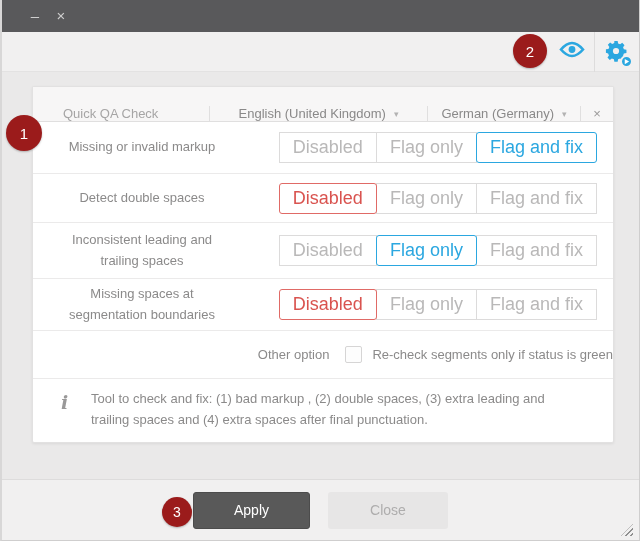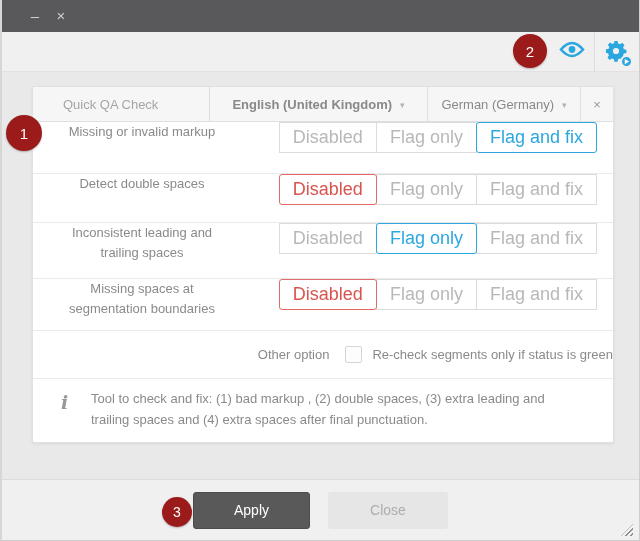--- a/index.html
+++ b/index.html
@@ -23,31 +23,31 @@
   .playbadge { position:absolute; right:-4px; bottom:-4px; width:13px; height:13px; border-radius:50%;
                background:#2ba7e0; border:2px solid #f1f0f0; display:flex; align-items:center; justify-content:center; }
   .playbadge svg { display:block; }
 
   
   .main { position:absolute; left:0; top:72px; width:100%; height:408px; background:#eae9e9; }
   .panel { position:absolute; left:30px; top:14px; width:582px; background:#ffffff;
            border:1px solid #e2e1e1; border-radius:2px; box-shadow:0 1px 3px rgba(0,0,0,.07); }
 
   
-  .tabbar { display:flex; height:35px; background:#f7f6f6; border-bottom:1px solid #e0dfdf; }
+  .tabbar { display:flex; height:35px; background:#f7f6f6; border-bottom:1px solid #e0dfdf;align-items:flex-end; }
   .tabseg { display:flex; align-items:center; border-right:1px solid #e0dfdf; font-size:13px; }
   .seg-tab { width:177px; padding-left:30px; color:#a6a5a5; }
   .seg-lang { justify-content:center; color:#8a8989; cursor:pointer; }
-  .seg-src { width:218px;font-weight:bold; }
+  .seg-src { width:218px; }
   .seg-tgt { width:153px; }
   .caret { font-size:9px; color:#b3b2b2; margin-left:8px; padding-top:1px; }
   .seg-close { flex:1; justify-content:center; color:#9a9999; border-right:none; cursor:pointer; font-size:13px; }
 
   
-  .optrow { display:flex; border-bottom:1px solid #ebeaea; padding-right:16px; }
+  .optrow { display:flex; align-items:center; border-bottom:1px solid #ebeaea; padding-right:16px; }
   .optrow:last-child { border-bottom:none; }
   .optlabel { width:182px; margin-left:18px; text-align:center; color:#8b8a8a; font-size:13px; line-height:1.55; }
   .btngroup { margin-left:auto; display:inline-flex; }
   .choicebtn { background:#fff; border:1px solid #dcdbdb; color:#b9b8b8; font-size:18px;
                height:31px; padding:0 13px; margin-left:-1px; cursor:pointer;
                font-family:"Liberation Sans","DejaVu Sans",sans-serif; }
   .choicebtn:first-child { margin-left:0; }
   .choicebtn.sel-blue { border:1px solid #2ba7e0; color:#2ba7e0; border-radius:3px; position:relative; z-index:2; }
   .choicebtn.sel-red  { border:1px solid #e06a66; color:#d9534f; border-radius:3px; position:relative; z-index:2; }
   .h52 { min-height:52px; } .h49 { min-height:49px; } .h56 { min-height:56px; }

